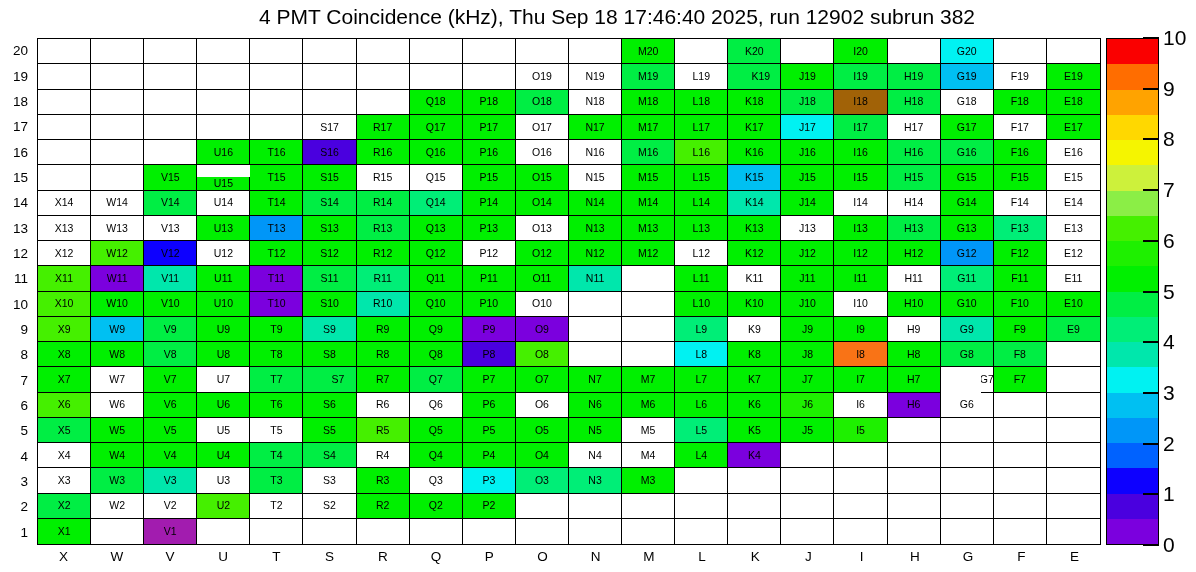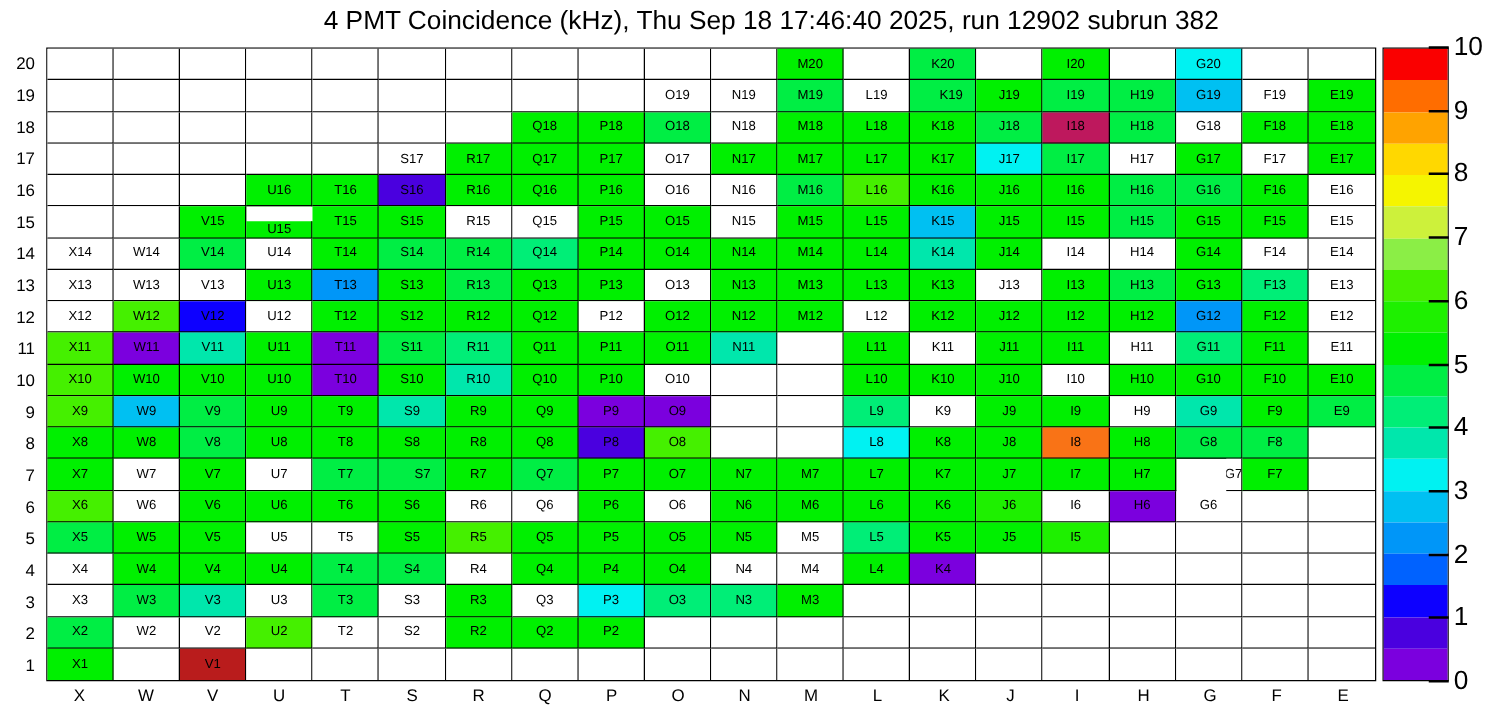--- a/index.html
+++ b/index.html
@@ -95,21 +95,21 @@
     <div class="cell"></div>
     <div class="cell"></div>
     <div class="cell" style="background: rgb(0, 240, 0);">Q18</div>
     <div class="cell" style="background: rgb(0, 240, 0);">P18</div>
     <div class="cell" style="background: rgb(0, 238, 68);">O18</div>
     <div class="cell" style="background: rgb(255, 255, 255);">N18</div>
     <div class="cell" style="background: rgb(0, 240, 0);">M18</div>
     <div class="cell" style="background: rgb(0, 240, 0);">L18</div>
     <div class="cell" style="background: rgb(0, 240, 0);">K18</div>
     <div class="cell" style="background: rgb(0, 238, 68);">J18</div>
-    <div class="cell" style="background: #be185d; text-align: right;">I18</div>
+    <div class="cell" style="background: #a16207; text-align: right;">I18</div>
     <div class="cell" style="background: rgb(0, 238, 68);">H18</div>
     <div class="cell" style="background: rgb(255, 255, 255);">G18</div>
     <div class="cell" style="background: rgb(0, 240, 0);">F18</div>
     <div class="cell" style="background: rgb(0, 240, 0);">E18</div>
     <div class="cell"></div>
     <div class="cell"></div>
     <div class="cell"></div>
     <div class="cell"></div>
     <div class="cell"></div>
     <div class="cell" style="background: rgb(255, 255, 255);">S17</div>
@@ -422,21 +422,21 @@
     <div class="cell"></div>
     <div class="cell"></div>
     <div class="cell"></div>
     <div class="cell"></div>
     <div class="cell"></div>
     <div class="cell"></div>
     <div class="cell"></div>
     <div class="cell"></div>
     <div class="cell" style="background: rgb(0, 240, 0);">X1</div>
     <div class="cell"></div>
-    <div class="cell" style="background: #b91c1c;">V1</div>
+    <div class="cell" style="background: #a21caf;">V1</div>
     <div class="cell"></div>
     <div class="cell"></div>
     <div class="cell"></div>
     <div class="cell"></div>
     <div class="cell"></div>
     <div class="cell"></div>
     <div class="cell"></div>
     <div class="cell"></div>
     <div class="cell"></div>
     <div class="cell"></div>

